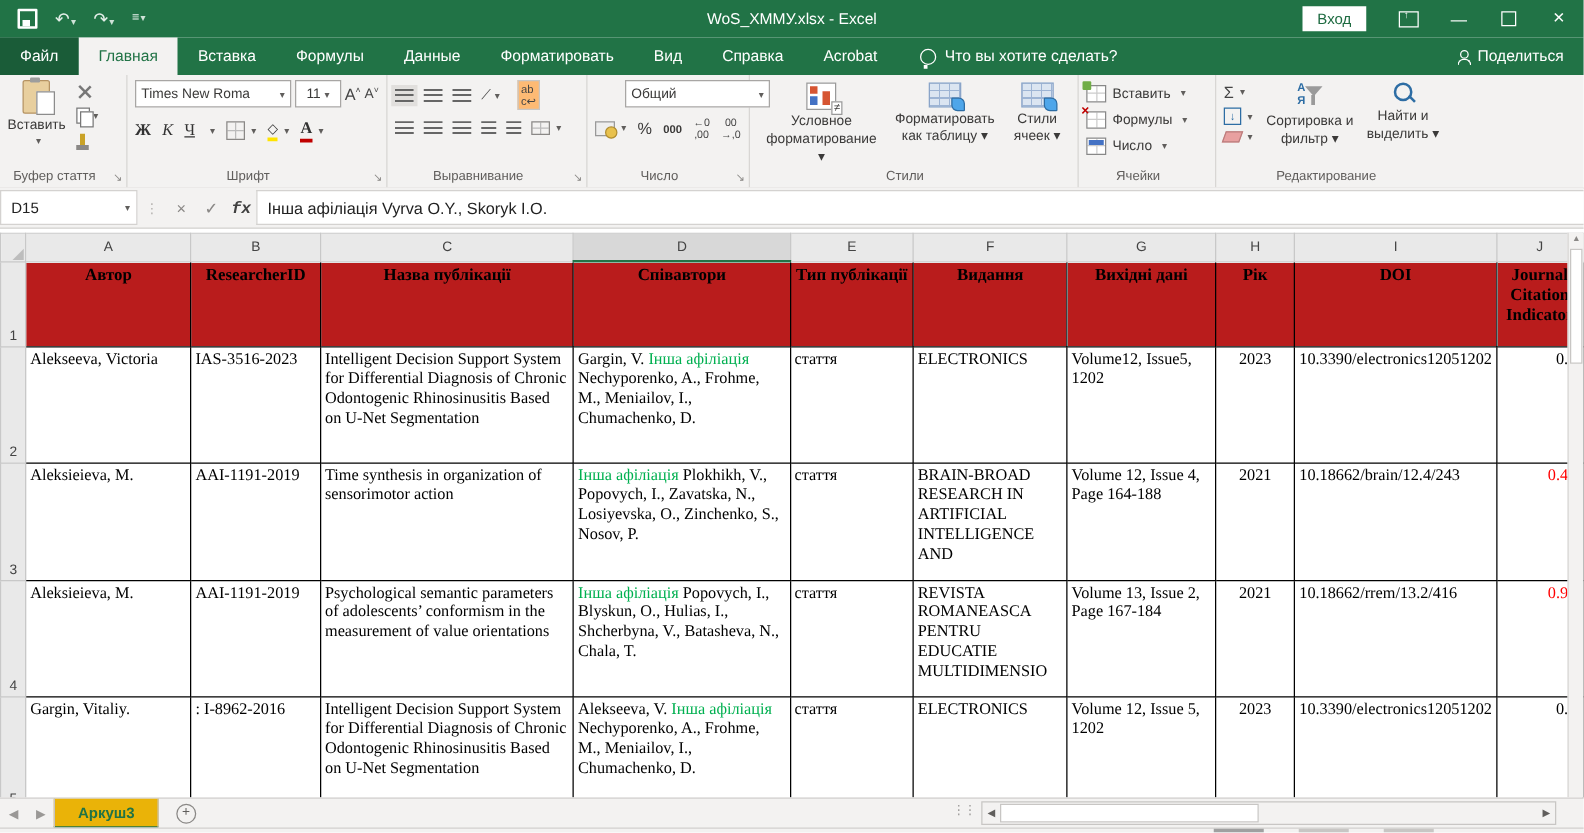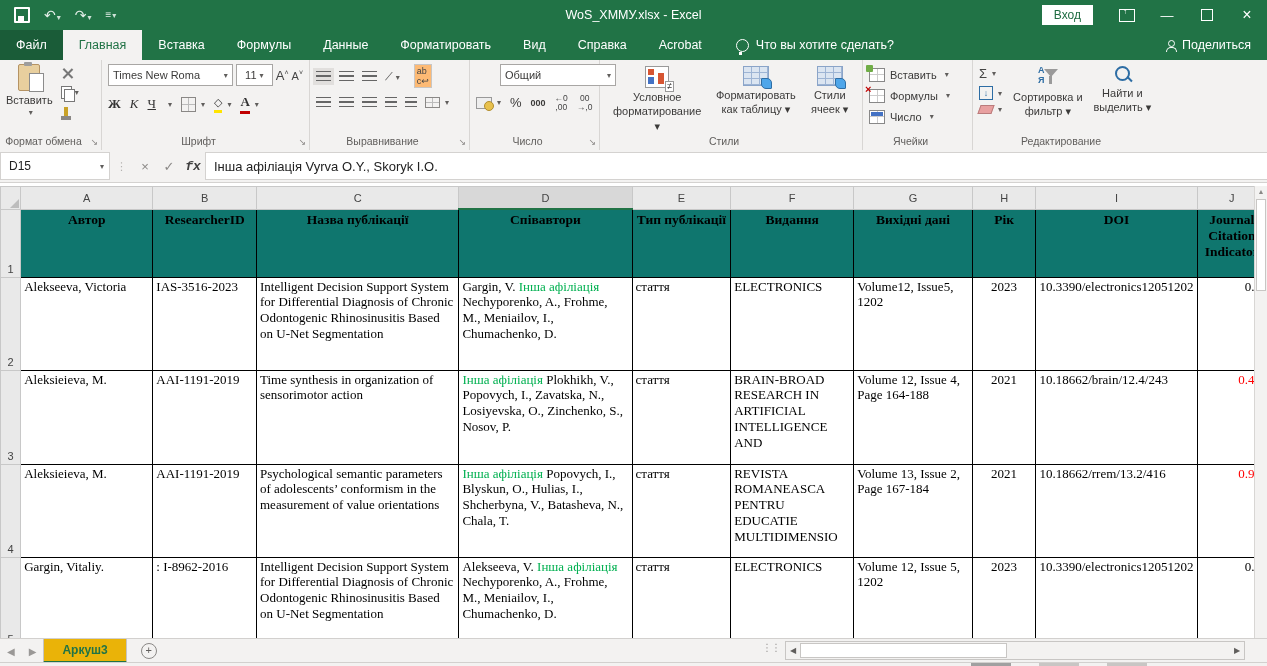--- a/index.html
+++ b/index.html
@@ -111,21 +111,21 @@
   #vscroll{position:absolute;right:0;top:0;width:12px;height:452px;background:#f3f2f1;border-left:1px solid #d8d6d4;}
   #vscroll .arr{height:12px;text-align:center;font-size:7px;color:#8a8886;line-height:12px;cursor:pointer;}
   #vscroll .thumb{margin:1px;height:90px;background:#fff;border:1px solid #c8c6c4;cursor:pointer;}
   table.sheet{border-collapse:collapse;table-layout:fixed;}
   th.corner{width:18px;background:#e9e9e9;border:1px solid #c8c8c8;position:relative;}
   th.corner:after{content:"";position:absolute;right:1px;bottom:1px;border-left:9px solid transparent;border-bottom:9px solid #bdbdbd;}
   th.colh{background:#e9e9e9;border:1px solid #c8c8c8;font-weight:normal;font-size:11px;color:#444;height:19px;cursor:pointer;}
   th.colh.sel{background:#d8d8d8;border-bottom:2px solid #217346;}
   td.rowh{background:#e9e9e9;border:1px solid #c8c8c8;font-size:11px;color:#444;text-align:center;vertical-align:bottom;padding-bottom:2px;cursor:pointer;}
   td.cell{border:1px solid #000;vertical-align:top;padding:1px 3px;font-family:"Liberation Serif",serif;font-size:13px;line-height:1.22;color:#000;overflow:hidden;cursor:cell;}
-  tr.hdr td.cell{background:#0f766e;font-weight:bold;text-align:center;font-size:13.5px;padding-top:2px;}
+  tr.hdr td.cell{background:#b91c1c;font-weight:bold;text-align:center;font-size:13.5px;padding-top:2px;}
   td.cell .green{color:#00b050;}
   td.cell.red{color:#ff0000;}
   td.cell.ctr{text-align:center;}
   td.cell.rt{text-align:right;padding-right:5px;}
   
   #sheetbar{position:absolute;left:0;top:638px;width:1267px;height:24px;background:#f3f2f1;border-top:1px solid #d2d0ce;display:flex;align-items:stretch;font-size:12px;}
   .navarr{color:#9a9896;display:flex;align-items:center;padding:0 7px;font-size:10px;cursor:pointer;}
   #stab{background:#eab308;color:#217346;font-weight:bold;display:flex;align-items:center;padding:0 18px;border-right:1px solid #c6c4c2;border-left:1px solid #c6c4c2;border-bottom:2px solid #217346;cursor:pointer;}
   .plusbtn{display:flex;align-items:center;justify-content:center;margin-left:14px;cursor:pointer;}
   .plusbtn span{width:14px;height:14px;border:1px solid #8a8886;border-radius:50%;color:#605e5c;font-size:11px;line-height:13px;text-align:center;}
@@ -200,21 +200,21 @@
           </span>
         <span class="sicon">
             <span class="copyic"></span>
             <span class="carat">▾</span>
           </span>
         <span class="sicon">
             <span class="brush"></span>
           </span>
       </div>
     </div>
-    <div class="glabel">Формат обмена</div>
+    <div class="glabel">Буфер стаття</div>
     <span class="launcher">↘</span>
   </div>
 
   <div class="rgroup" style="width:208px;">
     <div class="fontrow">
       <div class="combo fname">
         <span>Times New Roma</span>
           <span class="carat">▾</span>
       </div>
       <div class="combo fsize">

